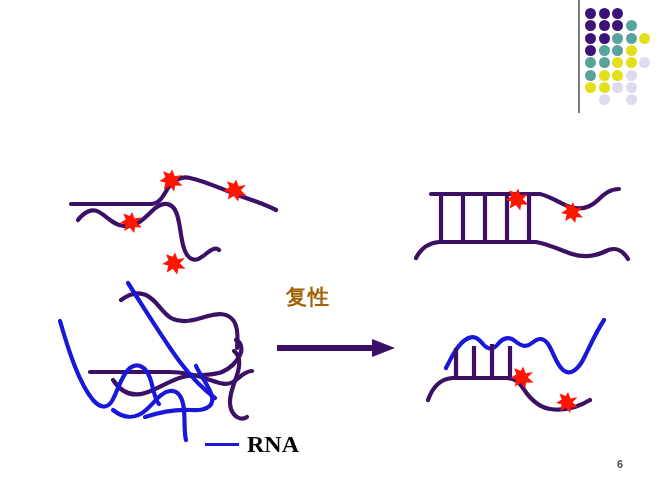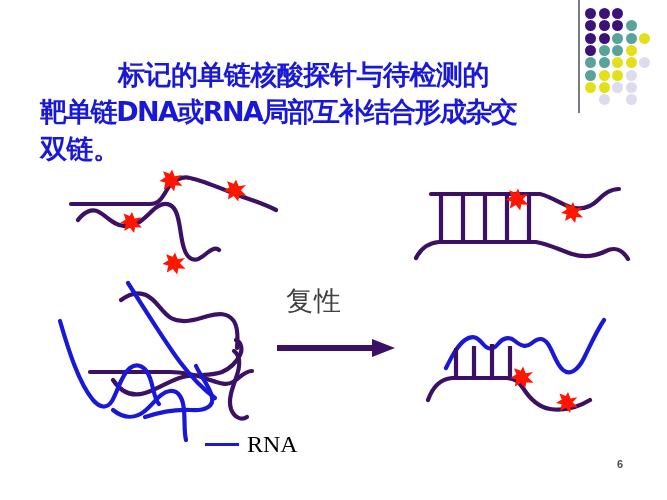--- a/index.html
+++ b/index.html
@@ -68,23 +68,23 @@
     width: 667px;
     height: 500px;
   }
 
   
   #process-label {
     position: absolute;
     left: 286px;
     top: 283px;
     font-family: "DejaVu Sans", "Liberation Sans", sans-serif;
-    font-weight: normal;
-    font-size: 27px;
-    color: #404040;
+    font-weight: bold;
+    font-size: 21px;
+    color: #a16207;
     letter-spacing: 1px;
   }
 
   
   #legend {
     position: absolute;
     left: 205px;
     top: 432px;
     width: 290px;
     height: 32px;
@@ -95,21 +95,21 @@
     align-items: center;
     gap: 8px;
   }
   .legend-swatch {
     display: inline-block;
     width: 34px;
     height: 3px;
   }
   .legend-label {
     font-family: "Liberation Serif", "DejaVu Serif", serif;
-    font-weight: normal;
+    font-weight: bold;
     font-size: 24px;
     color: #000000;
     line-height: 24px;
   }
   #legend-rna { left: 0px; top: 0px; }
   #legend-dna { left: 158px; top: 0px; }
 
   
   #page-number {
     position: absolute;
@@ -155,25 +155,20 @@
       <div class="dot" style="left: 27px; top: 61.5px; background: rgb(227, 224, 25);"></div>
       <div class="dot" style="left: 40.5px; top: 61.5px; background: rgb(220, 220, 238);"></div>
       <div class="dot" style="left: 0px; top: 73.8px; background: rgb(227, 224, 25);"></div>
       <div class="dot" style="left: 13.5px; top: 73.8px; background: rgb(227, 224, 25);"></div>
       <div class="dot" style="left: 27px; top: 73.8px; background: rgb(220, 220, 238);"></div>
       <div class="dot" style="left: 40.5px; top: 73.8px; background: rgb(220, 220, 238);"></div>
       <div class="dot" style="left: 13.5px; top: 86.1px; background: rgb(220, 220, 238);"></div>
       <div class="dot" style="left: 40.5px; top: 86.1px; background: rgb(220, 220, 238);"></div>
     </div>
 
-  <div id="title-block" style="color: rgb(26, 24, 216);">
-    <span id="title-line-1">标记的单链核酸探针与待检测的</span>
-    <span id="title-line-2">靶单链DNA或RNA局部互补结合形成杂交</span>
-    <span id="title-line-3">双链。</span>
-  </div>
 
   <svg id="diagram" viewBox="0 0 667 500">
     <defs>
       <marker id="arrowhead" markerWidth="6" markerHeight="6" refX="1" refY="3" orient="auto">
         <polygon points="0,0 6,3 0,6" class="arrow-fill" fill="#3b1065"></polygon>
       </marker>
     </defs>
 
     <g>
 

